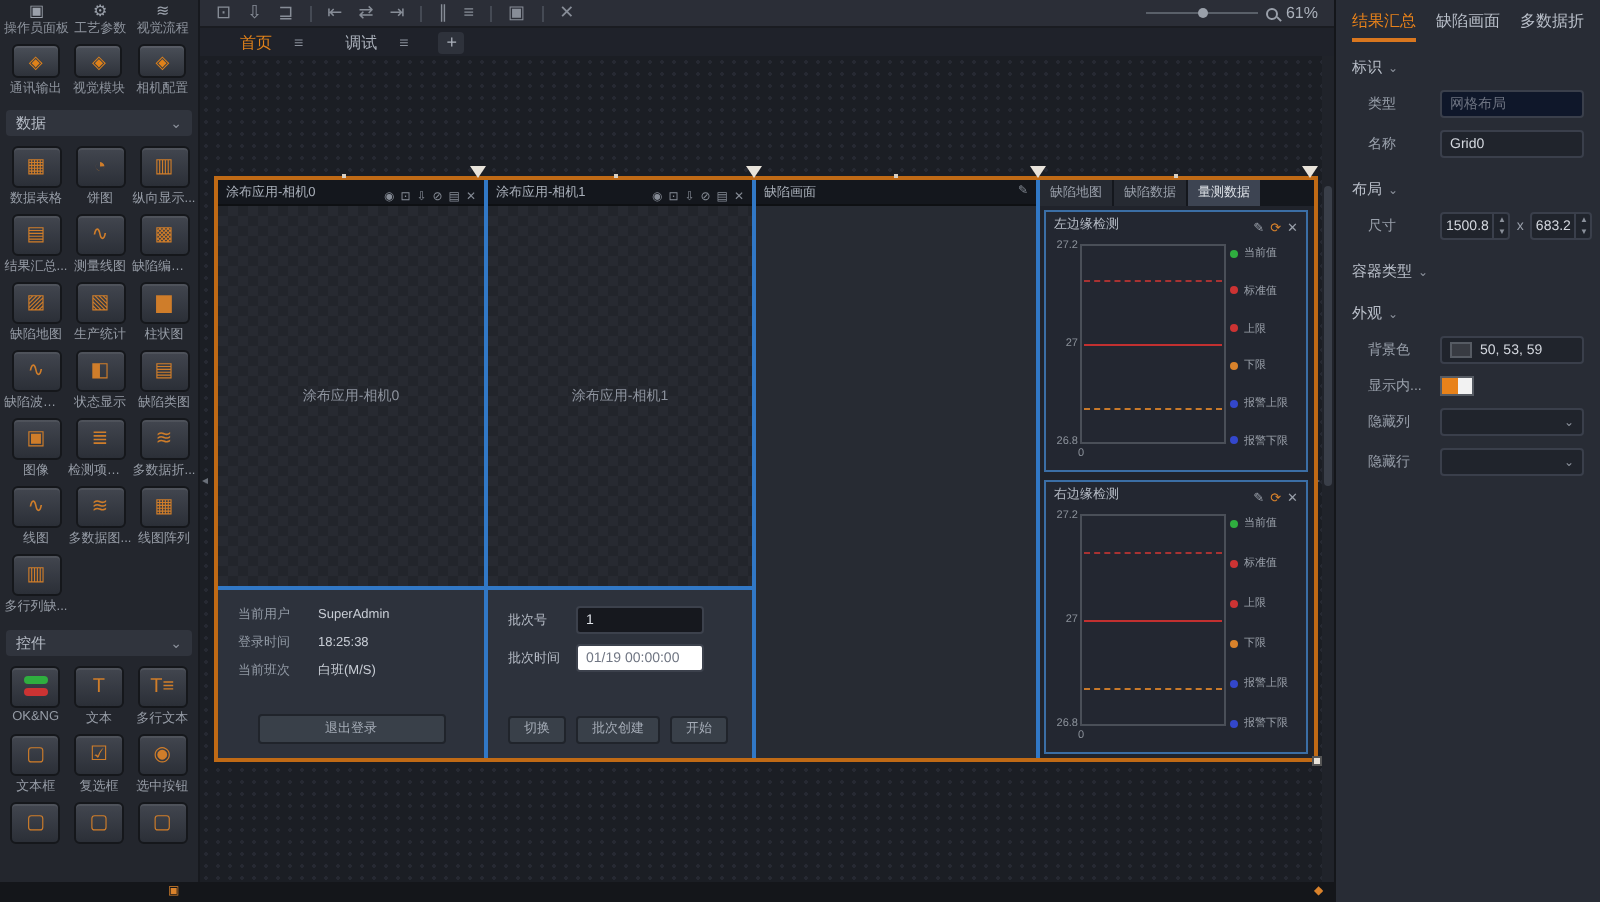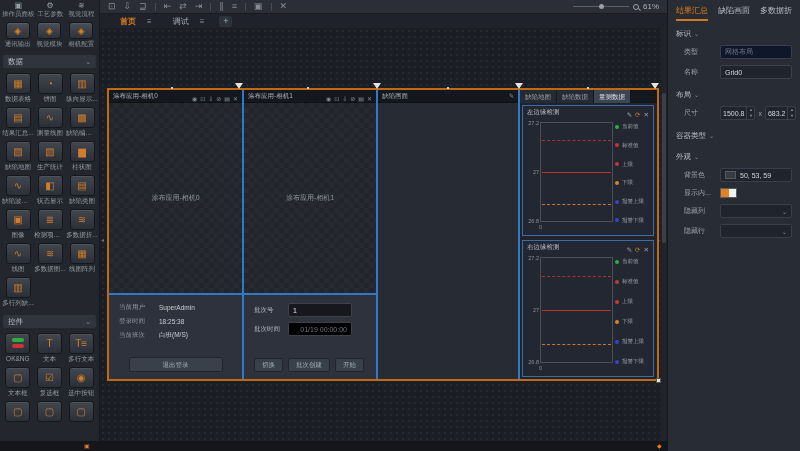--- a/index.html
+++ b/index.html
@@ -47,21 +47,21 @@
   .ztrack { width:56px; height:1px; background:#5a6069; position:relative; }
   .zthumb { position:absolute; left:26px; top:-2px; width:5px; height:5px; border-radius:50%; background:#9aa0aa; }
   .mag { width:6px; height:6px; border:1px solid #9aa0aa; border-radius:50%; position:relative; }
   .mag:after { content:""; position:absolute; left:4px; top:4px; width:3px; height:1px;
     background:#9aa0aa; transform:rotate(45deg); }
   .zlabel { font-size:8px; color:#aab0ba; }
   #tabbar { position:absolute; left:100px; top:14px; width:567px; height:14px;
     background:#1f222a; display:flex; align-items:center; padding-left:14px; gap:9px; }
   .ptab { display:flex; align-items:center; gap:11px; padding:0 6px; height:14px; }
   .ptab .pt { font-size:8px; }
-  .ptab.active .pt { color:#e0821a; font-weight:bold; }
+  .ptab.active .pt { color:#e0821a; font-weight:normal; }
   .ptab:not(.active) .pt { color:#aab0ba; }
   .ptab .hmb { font-size:8px; color:#8a909a; }
   .addtab { width:13px; height:11px; background:#2e323b; border-radius:2px;
     color:#aab0ba; font-size:9px; line-height:10px; text-align:center; }
   
   #canvas { position:absolute; left:100px; top:28px; width:561px; height:413px;
     background-color:#1b1e24;
     background-image:radial-gradient(circle,#262932 0.8px, transparent 0.9px);
     background-size:6px 6px; }
   .edgearrow { position:absolute; font-size:6px; color:#6a707a; }
@@ -93,21 +93,21 @@
     display:flex; flex-direction:column; padding:8px 10px 7px; }
   .frow { display:flex; align-items:center; margin-bottom:5px; }
   .frow .fl { width:40px; font-size:6.5px; color:#9199a4; }
   .frow .fv { font-size:6.5px; color:#c8cdd5; }
   .btn { background:#394049; border:1px solid #20242b; border-radius:2px;
     font-size:6.5px; color:#a6adb8; text-align:center; }
   .logoutbtn { margin-top:auto; align-self:center; width:94px; height:15px; line-height:13px; }
   .finput { height:14px; background:#16181e; border:1px solid #3c414c; border-radius:2px;
     color:#dfe3e9; font-size:7px; padding:0 4px; width:64px;
     font-family:"Liberation Sans",sans-serif; }
-  .finput.gray { color:#707683; background:#000000;text-align:right; }
+  .finput.gray { color:#707683; background:#ffffff; }
   .bbtnrow { margin-top:auto; display:flex; gap:5px; }
   .bbtn { height:14px; line-height:12px; padding:0 7px; }
   .p3body { background:#272b33; bottom:0; }
   .dtabs { height:13px; background:#14171d; display:flex; }
   .dtab { padding:0 5px; font-size:6.5px; line-height:13px; color:#9aa0ab;
     background:#262a32; margin-right:1px; white-space:nowrap; }
   .dtab.active { background:#3d4452; color:#dde1e7; }
   .chart { position:absolute; left:2px; right:3px; border:1px solid #3b6ea5; background:#232731; }
   .ctitle { height:12px; display:flex; align-items:center; padding:0 4px; }
   .ctitle .ct { font-size:6.5px; color:#b6bcc6; flex:1; white-space:nowrap; overflow:hidden; }

